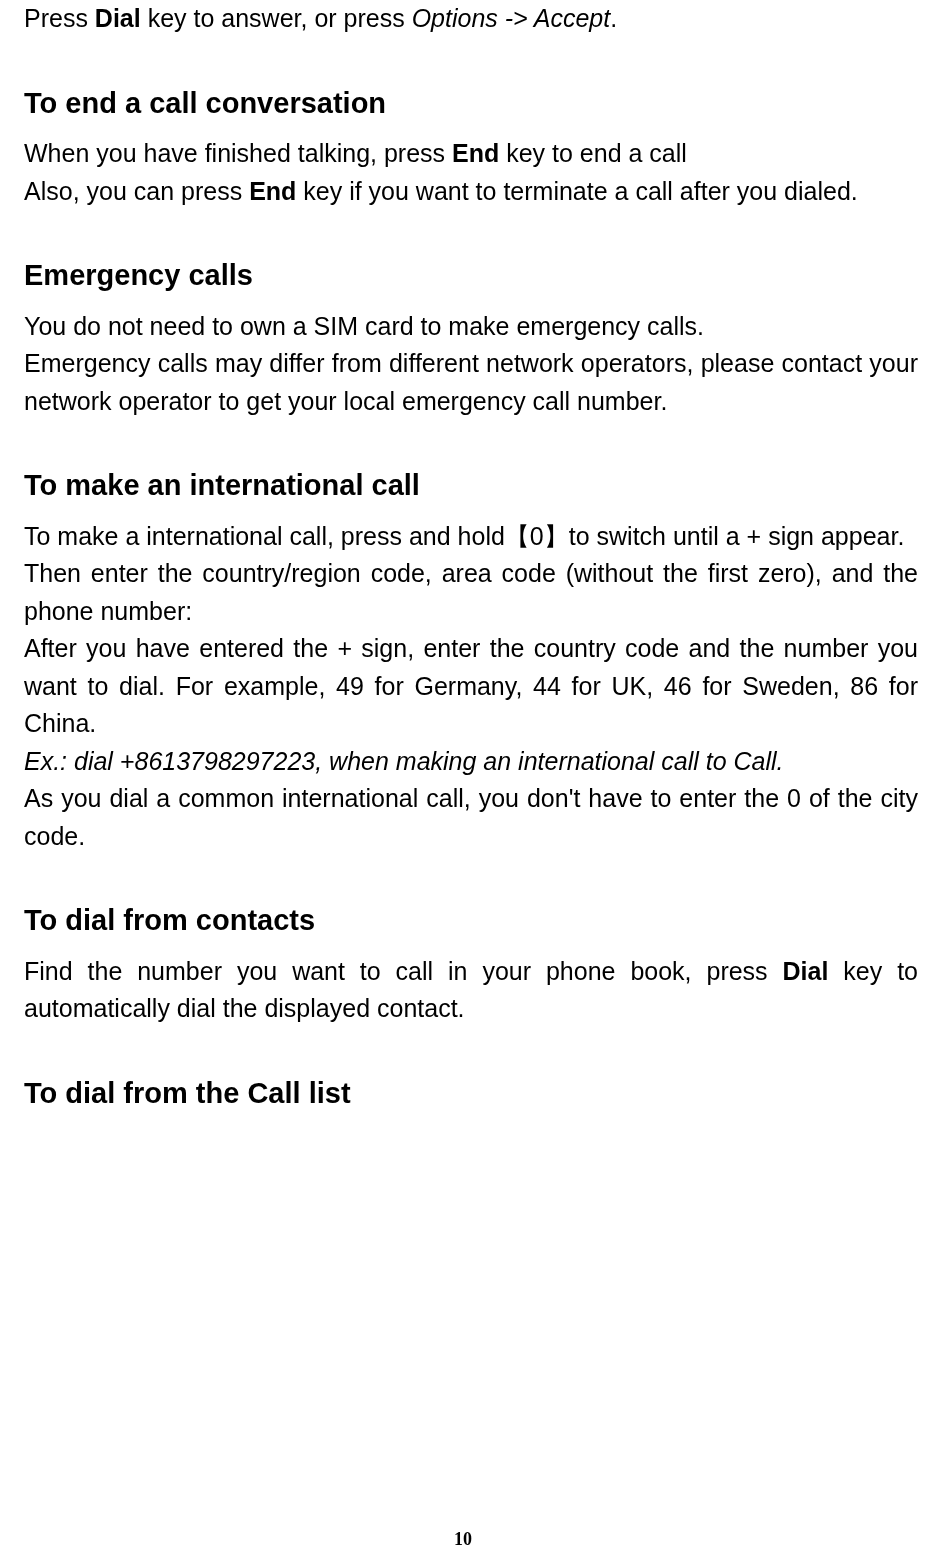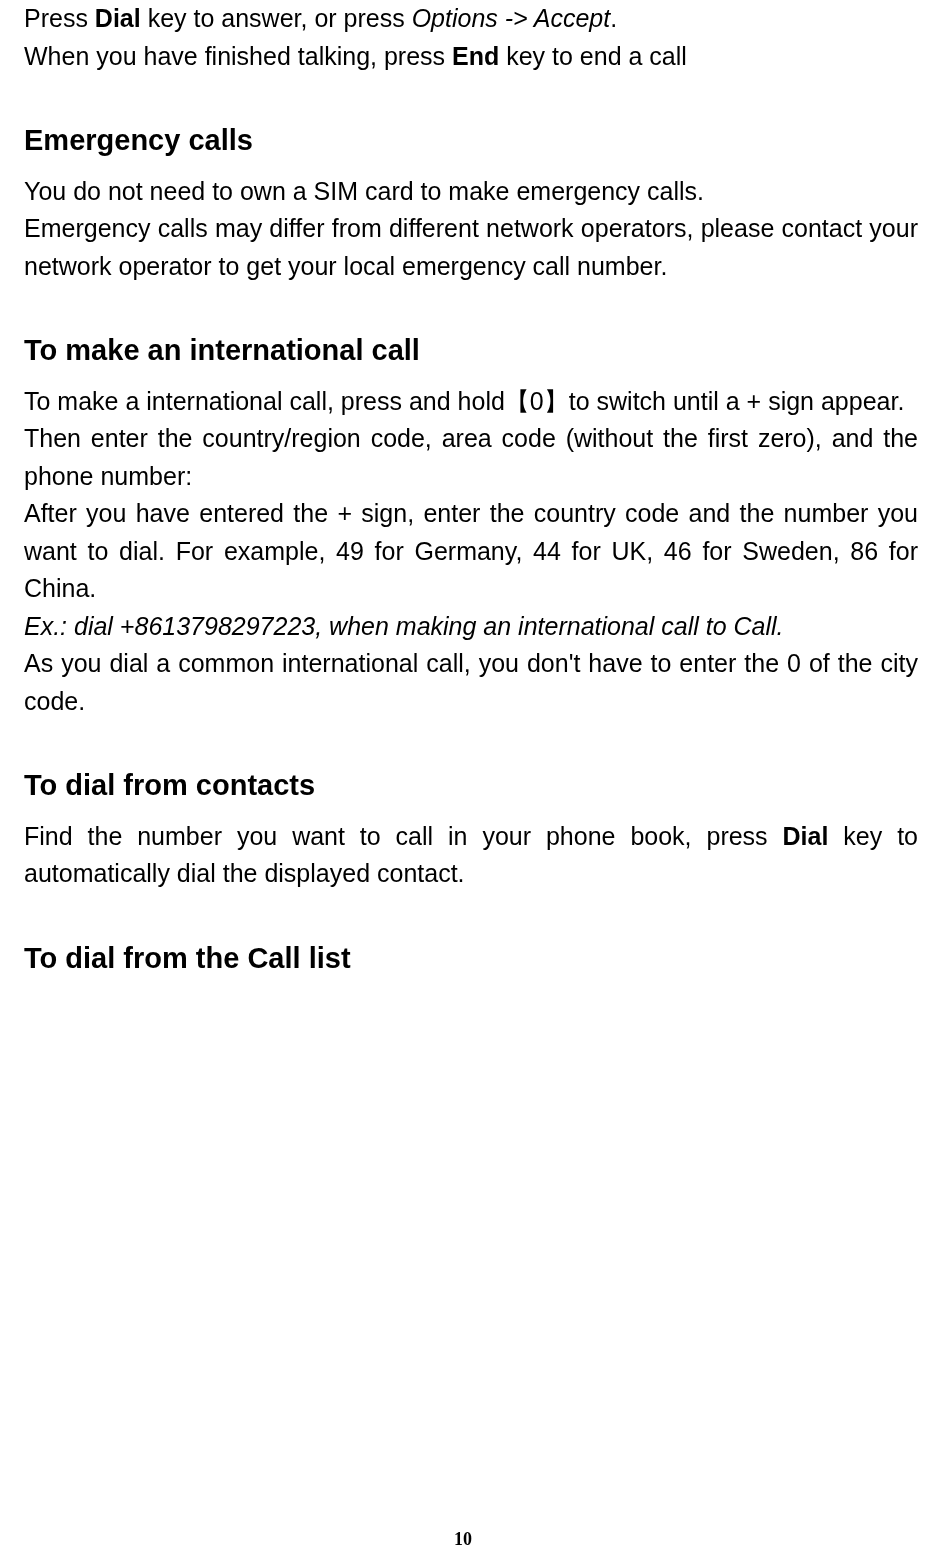--- a/index.html
+++ b/index.html
@@ -42,22 +42,26 @@
   </style>
 </head>
 <body>
 
 <div class="content">
 
   <p class="para para-top">
     <span>Press </span><span class="bold">Dial</span><span> key to answer, or press </span><span class="italic">Options -&gt; Accept</span><span>.</span>
   </p>
 
+  <h2 class="heading">To end a call conversation</h2>
   <p class="para">
     <span>When you have finished talking, press </span><span class="bold">End</span><span> key to end a call</span>
+  </p>
+  <p class="para">
+    <span>Also, you can press </span><span class="bold">End</span><span> key if you want to terminate a call after you dialed.</span>
   </p>
 
   <h2 class="heading">Emergency calls</h2>
   <p class="para">You do not need to own a SIM card to make emergency calls.</p>
   <p class="para justify">Emergency calls may differ from different network operators, please contact your network operator to get your local emergency call number.</p>
 
   <h2 class="heading">To make an international call</h2>
   <p class="para justify">To make a international call, press and hold【0】to switch until a + sign appear.</p>
   <p class="para justify">Then enter the country/region code, area code (without the first zero), and the phone number:</p>
   <p class="para justify">After you have entered the + sign, enter the country code and the number you want to dial. For example, 49 for Germany, 44 for UK, 46 for Sweden, 86 for China.</p>

